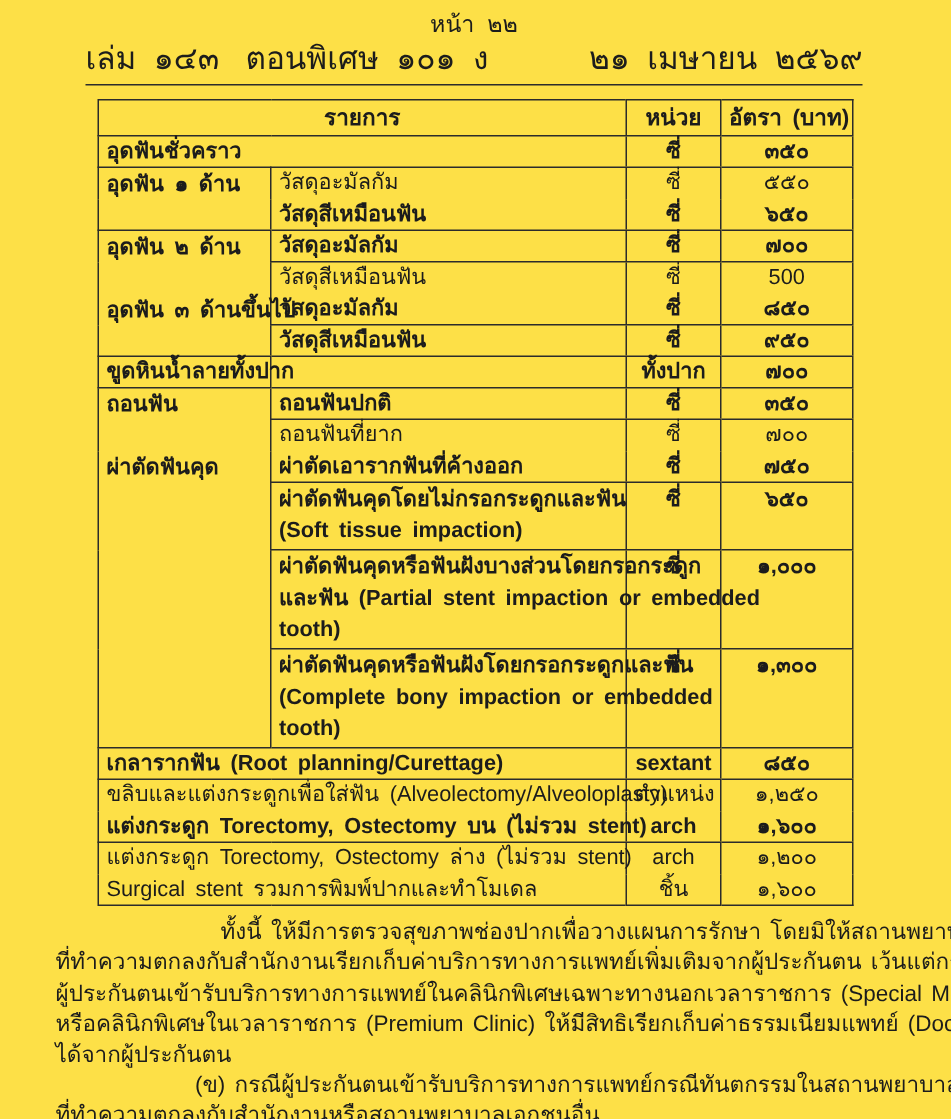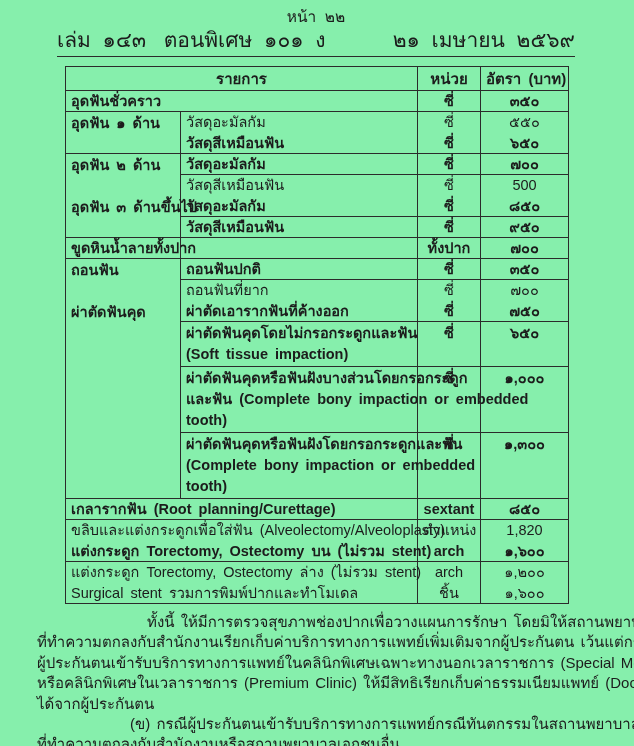--- a/index.html
+++ b/index.html
@@ -1,18 +1,18 @@
 <!DOCTYPE html>
 <html><head>
 <meta charset="utf-8">
 <style>
   html,body { margin:0; padding:0; background:#e8e8e8; }
   .page {
     position:relative; width:634px; height:746px; margin:0 auto;
-    background:#86efac; color:#1c1c1c; overflow:hidden;
+    background:#fde047; color:#1c1c1c; overflow:hidden;
     font-family:"Liberation Sans","DejaVu Sans",sans-serif;
   }
   
   .gz-head { padding-top:7px; }
   .gz-page-no {
     margin-left:57px; width:518px; text-align:center;
     font-size:15.5px; line-height:20px; white-space:pre;
   }
   .gz-head-row {
     margin-left:57px; width:518px; margin-top:3px; padding-bottom:6px;
@@ -160,21 +160,21 @@
       <td class="bb multi">
         <div>ผ่าตัดฟันคุดโดยไม่กรอกระดูกและฟัน</div>
         <div>(Soft tissue impaction)</div>
       </td>
       <td class="bb unit top">ซี่</td>
       <td class="bb rate top">๖๕๐</td>
     </tr>
     <tr>
       <td class="bb multi">
         <div>ผ่าตัดฟันคุดหรือฟันฝังบางส่วนโดยกรอกระดูก</div>
-        <div>และฟัน (Complete bony impaction or embedded</div>
+        <div>และฟัน (Partial stent impaction or embedded</div>
         <div>tooth)</div>
       </td>
       <td class="bb unit top">ซี่</td>
       <td class="bb rate top">๑,๐๐๐</td>
     </tr>
     <tr>
       <td class="bb multi">
         <div>ผ่าตัดฟันคุดหรือฟันฝังโดยกรอกระดูกและฟัน</div>
         <div>(Complete bony impaction or embedded</div>
         <div>tooth)</div>
@@ -184,21 +184,21 @@
     </tr>
 
     <tr>
       <td colspan="2" class="bb">เกลารากฟัน (Root planning/Curettage)</td>
       <td class="bb unit">sextant</td>
       <td class="bb rate">๘๕๐</td>
     </tr>
     <tr>
       <td colspan="2">ขลิบและแต่งกระดูกเพื่อใส่ฟัน (Alveolectomy/Alveoloplasty)</td>
       <td class="unit">ตำแหน่ง</td>
-      <td class="rate">1,820</td>
+      <td class="rate">๑,๒๕๐</td>
     </tr>
     <tr>
       <td colspan="2" class="bb">แต่งกระดูก Torectomy, Ostectomy บน (ไม่รวม stent)</td>
       <td class="bb unit">arch</td>
       <td class="bb rate">๑,๖๐๐</td>
     </tr>
     <tr>
       <td colspan="2">แต่งกระดูก Torectomy, Ostectomy ล่าง (ไม่รวม stent)</td>
       <td class="unit">arch</td>
       <td class="rate">๑,๒๐๐</td>

